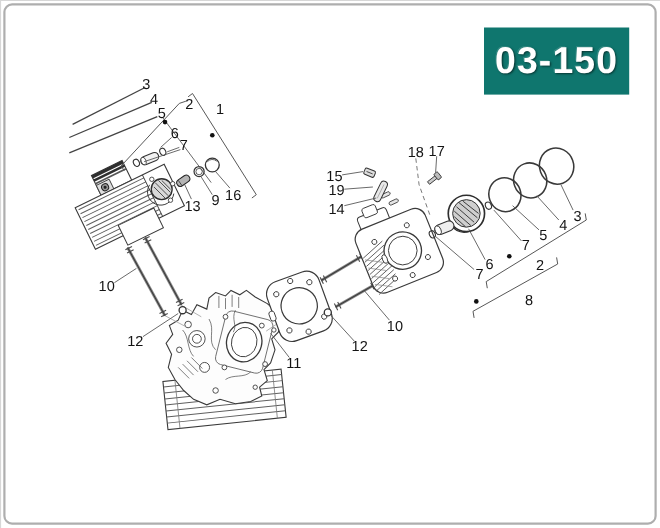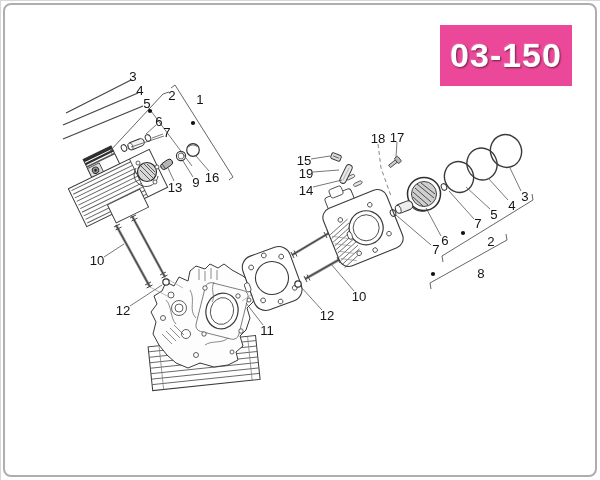--- a/index.html
+++ b/index.html
@@ -3,21 +3,21 @@
 <meta charset="utf-8">
 <style>
   html,body{margin:0;padding:0;background:#ffffff;}
   .page{position:relative;width:600px;height:480px;background:#ffffff;overflow:hidden;
         font-family:"Liberation Sans",sans-serif;}
   .frame{position:absolute;left:3px;top:3px;right:3px;bottom:3px;
          border:2px solid #aeaeae;border-radius:8px;pointer-events:none;}
   .edge{position:absolute;left:0;top:0;right:0;bottom:0;
         box-shadow:inset 1px 1px 0 #d7d7d7;pointer-events:none;}
   .code-box{position:absolute;left:440px;top:25px;width:132px;height:61px;
-            background:#ec4899;display:flex;align-items:center;justify-content:center;}
+            background:#0f766e;display:flex;align-items:center;justify-content:center;}
   .code-box span{color:#ffffff;font-size:34px;font-weight:bold;letter-spacing:1px;
                  text-shadow:1px 1px 2px rgba(0,0,0,0.55), -1px -1px 0 rgba(255,255,255,0.15);}
   svg{position:absolute;left:0;top:0;}
   svg text{font-family:"Liberation Sans",sans-serif;}
 </style>
 </head>
 <body>
 
 <div class="page">
   <div class="edge"></div>

